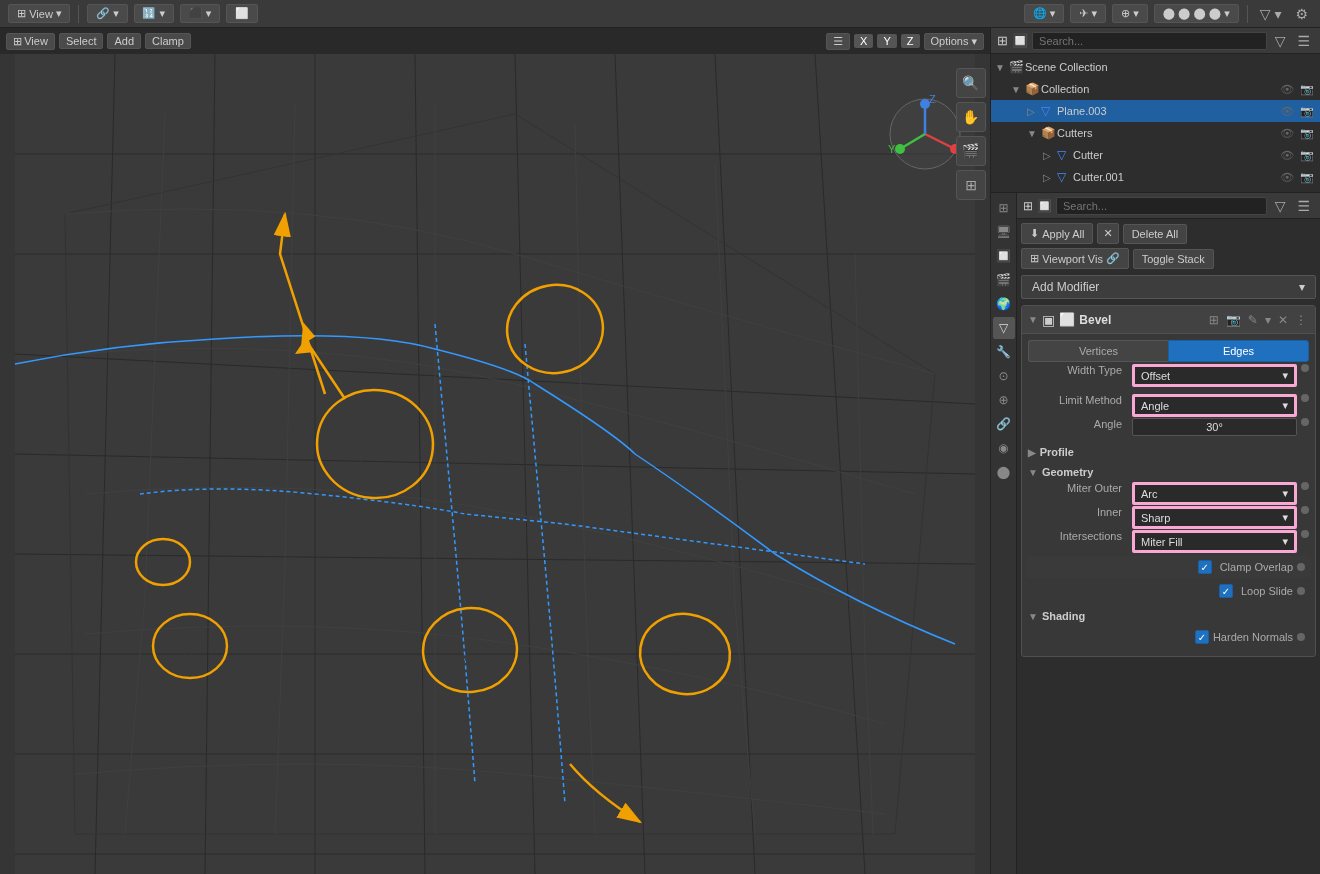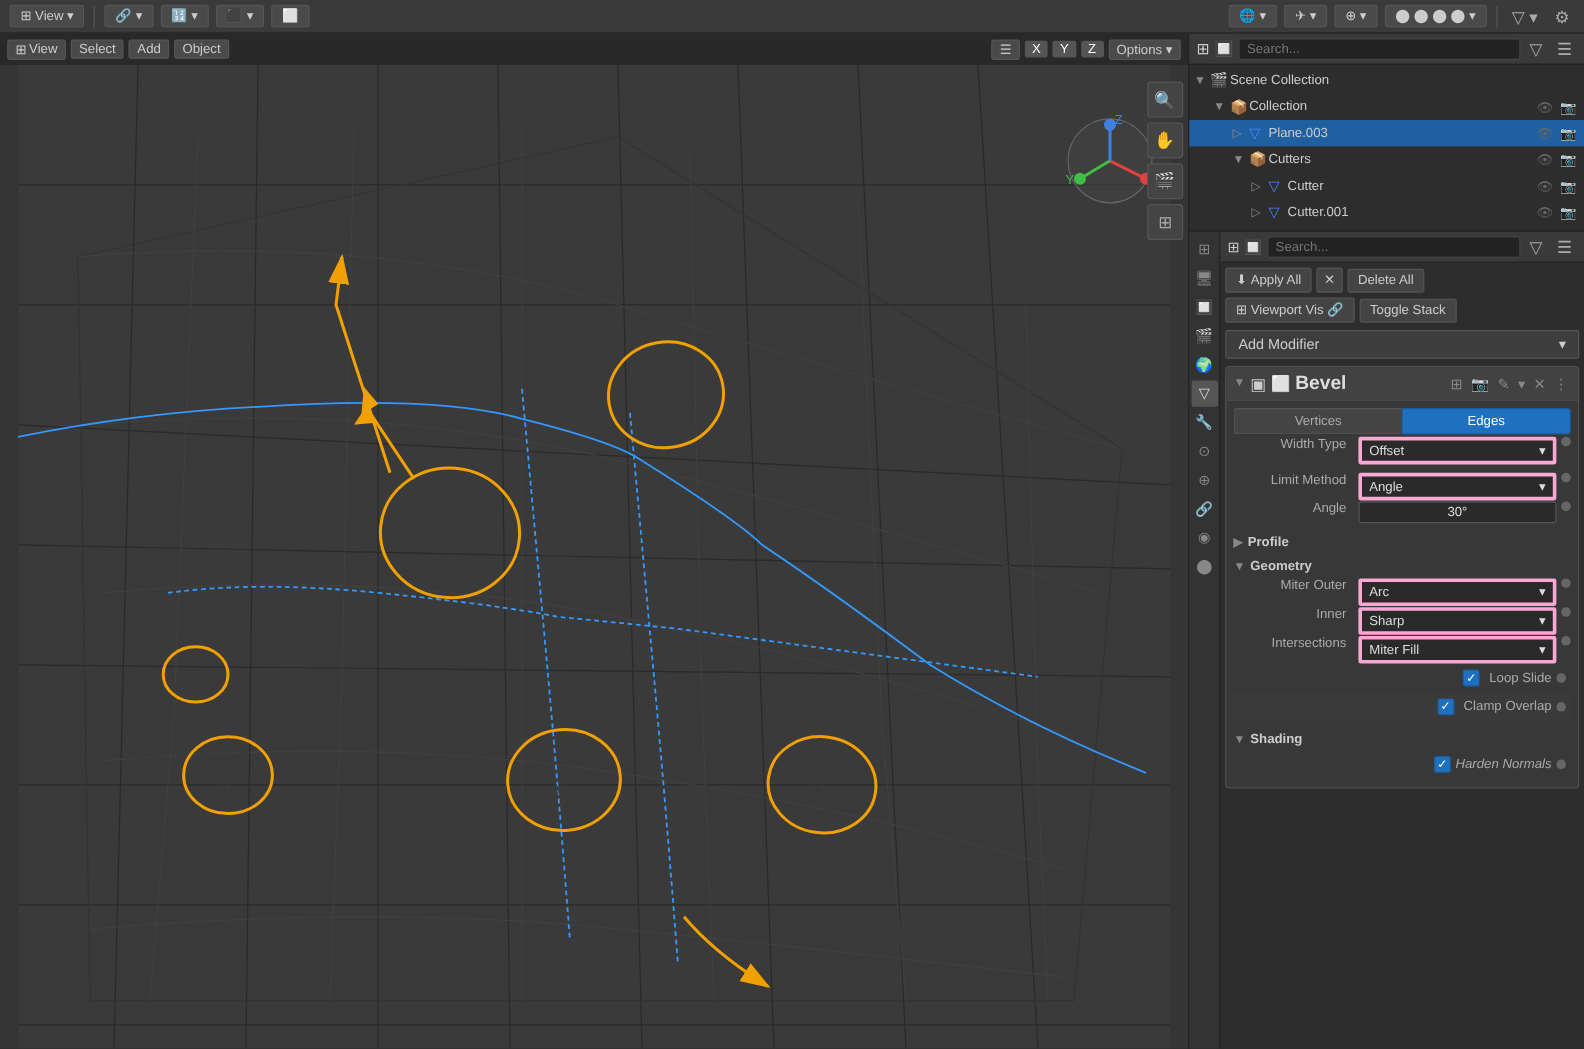--- a/index.html
+++ b/index.html
@@ -254,21 +254,21 @@
       align-items: center;
       height: 28px;
       padding: 0 6px;
       gap: 4px;
       background: #424242;
       border-bottom: 1px solid #505050;
       border-radius: 3px 3px 0 0;
     }
     .modifier-name {
       flex: 1;
-      font-size: 16px;
+      font-size: 12px;
       font-weight: bold;
       color: #ddd;
     }
     .modifier-header-icons {
       display: flex; gap: 3px; align-items: center;
     }
     .mod-header-icon {
       color: #888; font-size: 12px; cursor: pointer; padding: 1px 2px;
     }
 
@@ -417,21 +417,21 @@
 
   <div class="viewport">
 
     <div class="viewport-header">
       <button class="vp-btn">
         <span>⊞</span>
         <span>View</span>
       </button>
       <button class="vp-btn">Select</button>
       <button class="vp-btn">Add</button>
-      <button class="vp-btn">Object</button>
+      <button class="vp-btn">Clamp</button>
       <span style="flex:1"></span>
 
       <button class="vp-btn">☰</button>
       <span style="background:#555;color:#fff;padding:1px 6px;font-size:11px;border-radius:2px;">X</span>
       <span style="background:#555;color:#fff;padding:1px 6px;font-size:11px;border-radius:2px;">Y</span>
       <span style="background:#555;color:#fff;padding:1px 6px;font-size:11px;border-radius:2px;">Z</span>
       <button class="vp-btn">
         <span>Options ▾</span>
       </button>
     </div>
@@ -781,45 +781,45 @@
 
             <div class="prop-row">
               <span class="prop-label">Intersections</span>
               <div class="prop-dropdown">
                 <span>Miter Fill</span>
                 <span>▾</span>
               </div>
               <span class="prop-dot"></span>
             </div>
 
+            <div class="checkbox-row" style="background:#3a3a3a;border-radius:3px;margin:2px 4px;padding:2px 6px;">
+              <span style="flex:1;"></span>
+              <div class="checkbox checked"></div>
+              <span class="checkbox-label" style="margin-left:4px;">Clamp Overlap</span>
+              <span class="prop-dot" style="margin-left:auto;"></span>
+            </div>
+
             <div class="checkbox-row" style="padding:2px 10px;">
               <span style="flex:1;"></span>
               <div class="checkbox checked"></div>
               <span class="checkbox-label" style="margin-left:4px;">Loop Slide</span>
               <span class="prop-dot" style="margin-left:auto;"></span>
             </div>
 
-            <div class="checkbox-row" style="background:#3a3a3a;border-radius:3px;margin:2px 4px;padding:2px 6px;">
-              <span style="flex:1;"></span>
-              <div class="checkbox checked"></div>
-              <span class="checkbox-label" style="margin-left:4px;">Clamp Overlap</span>
-              <span class="prop-dot" style="margin-left:auto;"></span>
-            </div>
-
             <div style="height:4px;"></div>
 
             <div class="section-header">
               <span class="section-arrow">▼</span>
               <span>Shading</span>
             </div>
 
             <div class="checkbox-row" style="padding:2px 10px;">
               <span style="flex:1;"></span>
               <div class="checkbox checked"></div>
-              <span class="checkbox-label" style="margin-left:0;font-style:italic;">Harden Normals</span>
+              <span class="checkbox-label" style="margin-left:0;">Harden Normals</span>
               <span class="prop-dot" style="margin-left:auto;"></span>
             </div>
 
             <div style="height:8px;"></div>
 
           </div>
 
         </div>
       </div>
     </div>

